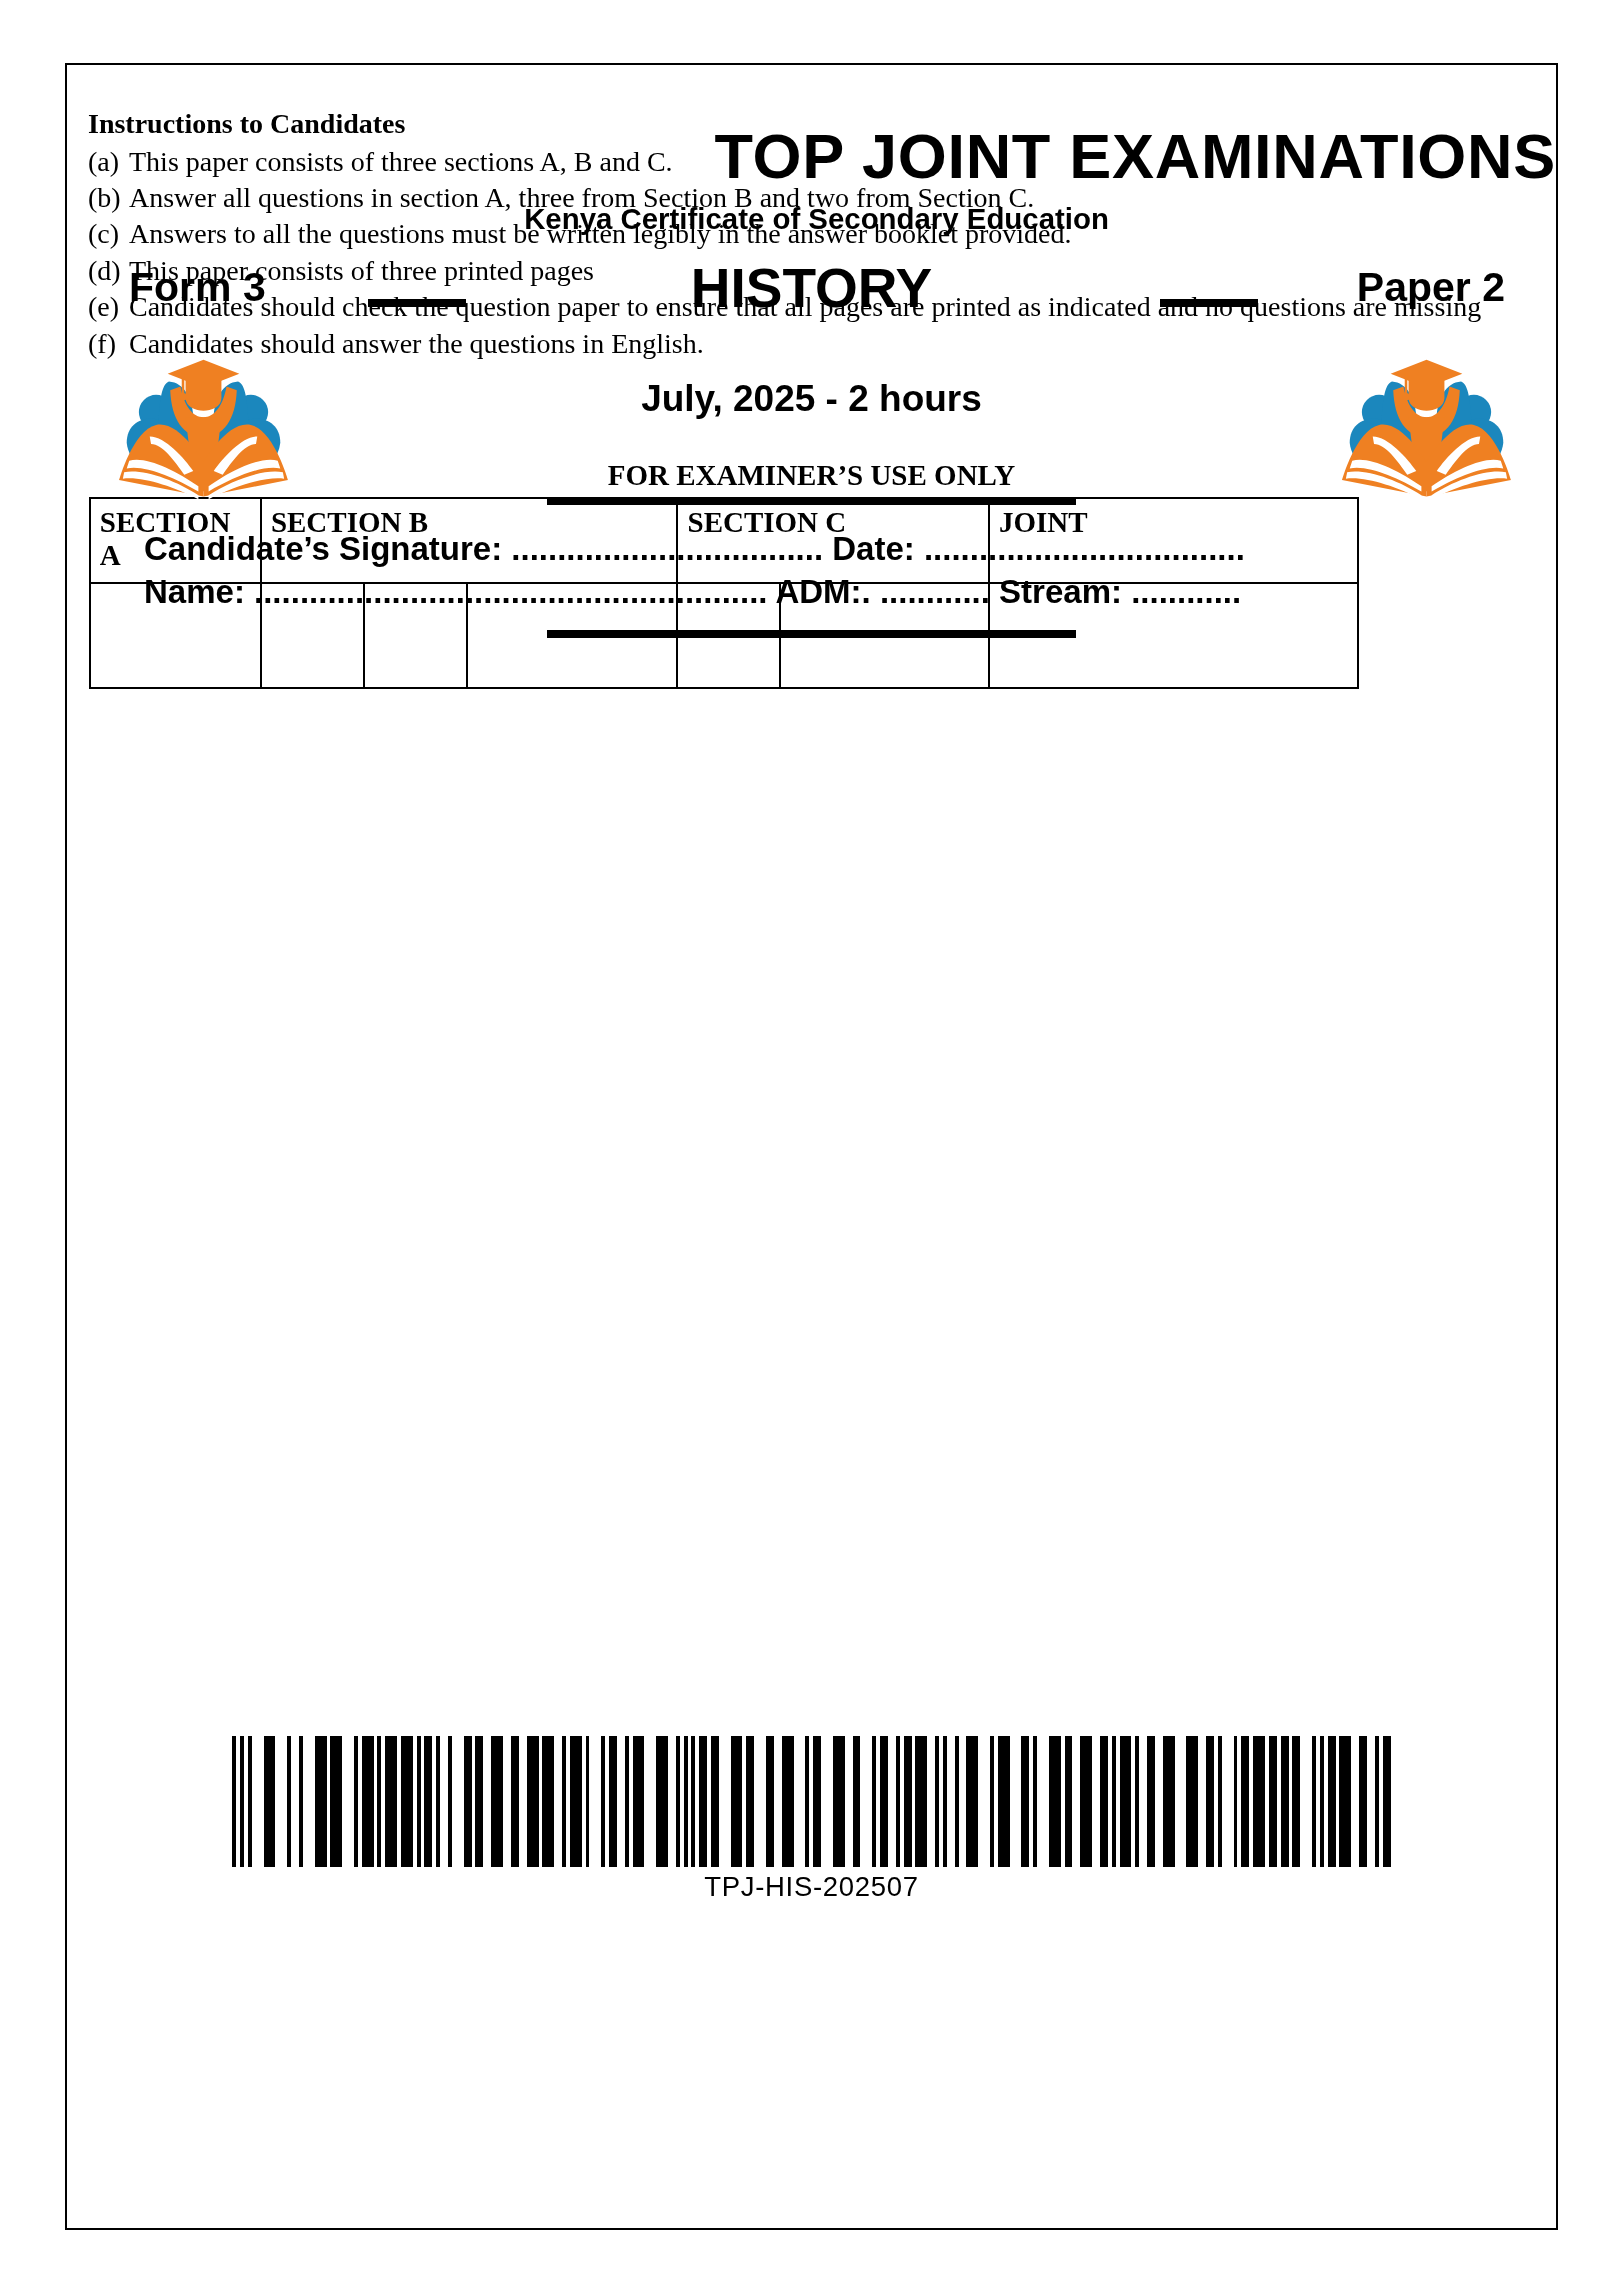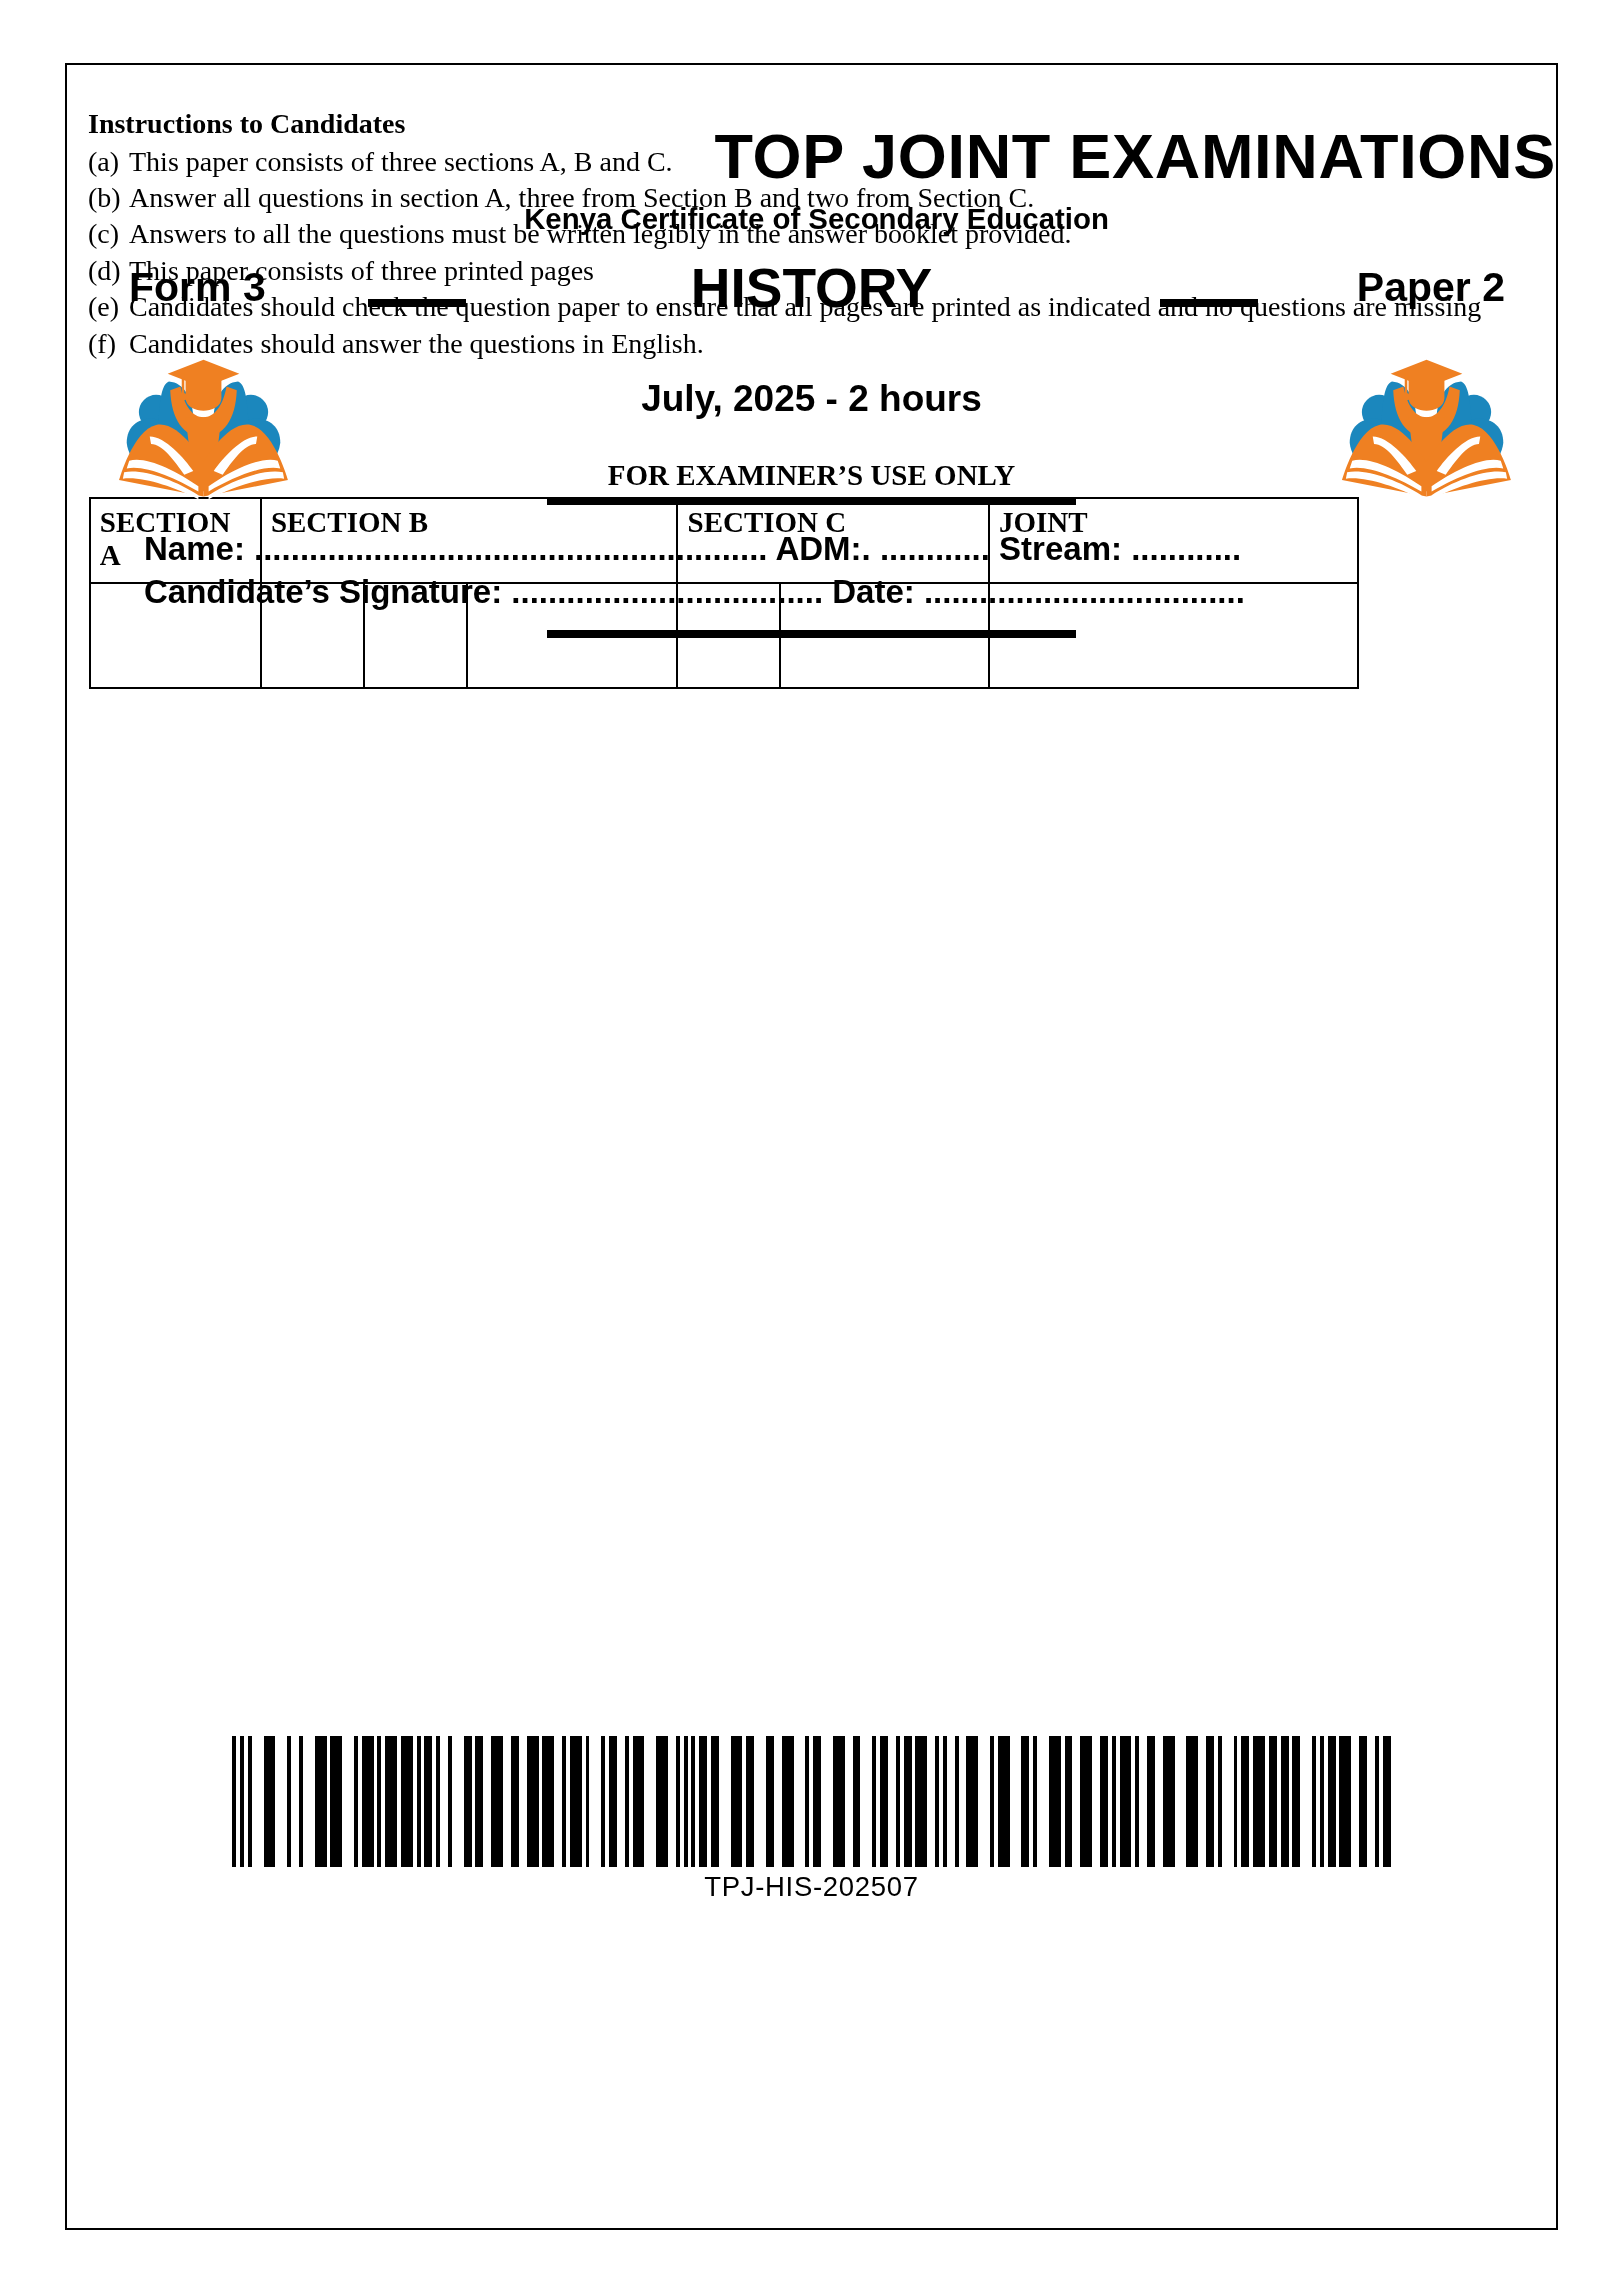--- a/index.html
+++ b/index.html
@@ -314,22 +314,22 @@
         <path d="M24 184 C48 176 96 198 132 224 L132 232 C94 210 48 190 20 196 Z" fill="#ffffff"></path>
         <path d="M256 184 C232 176 184 198 148 224 L148 232 C186 210 232 190 260 196 Z" fill="#ffffff"></path>
         <path d="M16 202 C44 196 96 214 132 238 L132 244 C92 224 44 208 14 212 Z" fill="#ffffff"></path>
         <path d="M264 202 C236 196 184 214 148 238 L148 244 C188 224 236 208 266 212 Z" fill="#ffffff"></path>
       </svg>
     </div>
 
     <div class="rule top"></div>
 
     <div class="candidate-lines">
+      <div class="cand-line sig">Candidate’s Signature: .................................. Date: ...................................</div>
       <div class="cand-line name">Name: ........................................................ ADM:. ............ Stream: ............</div>
-      <div class="cand-line sig">Candidate’s Signature: .................................. Date: ...................................</div>
     </div>
 
     <div class="rule bottom"></div>
   </div>
 
   <div class="instructions">
     <div class="instructions-title">Instructions to Candidates</div>
 
     <div class="instr-item">
       <span class="instr-marker">(a)</span>

